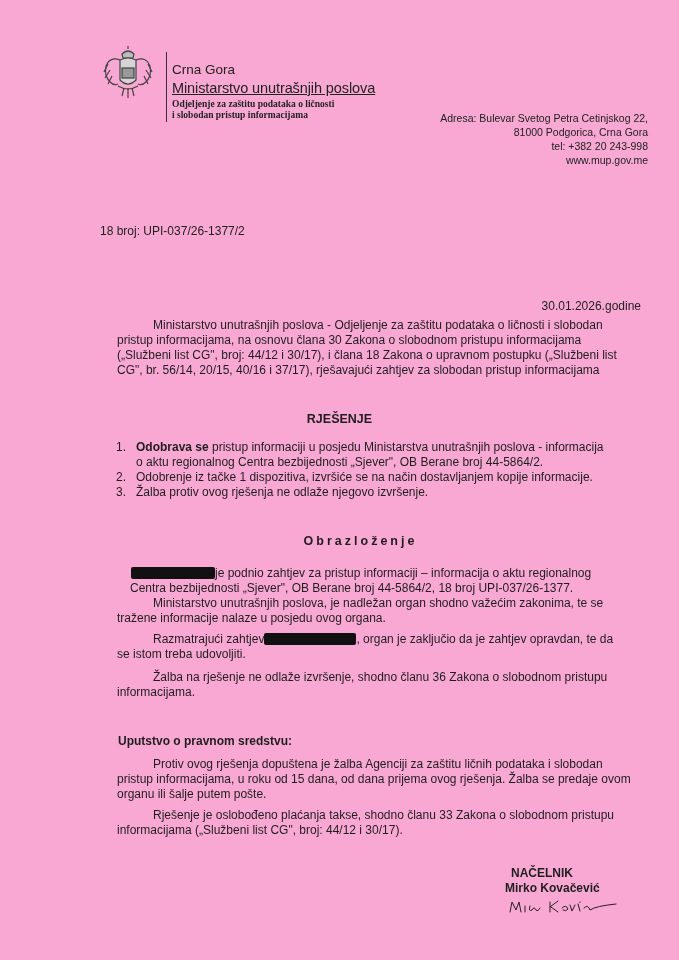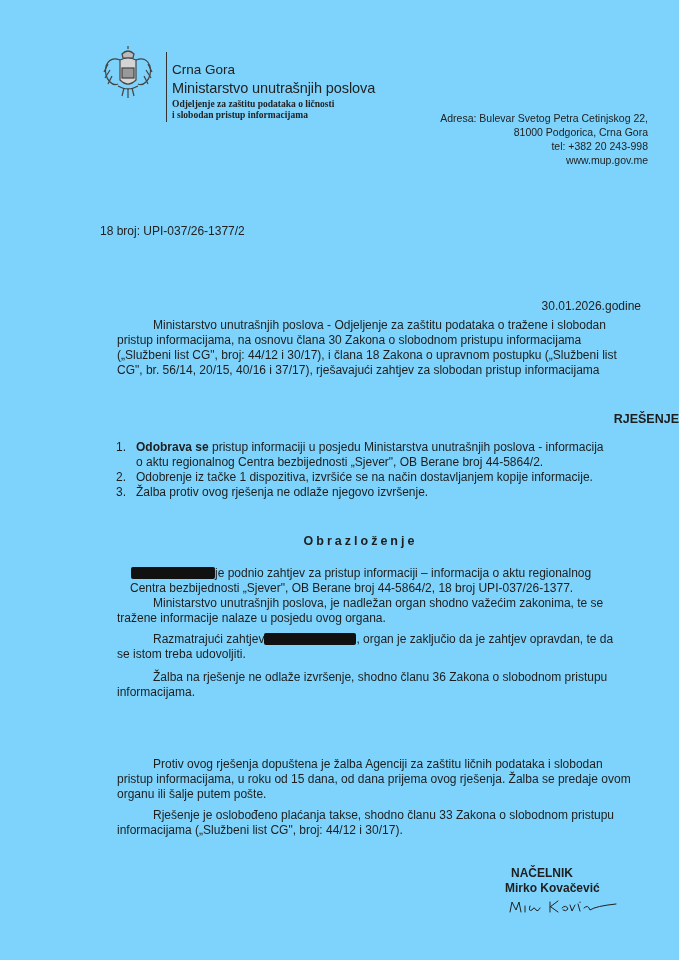--- a/index.html
+++ b/index.html
@@ -4,27 +4,27 @@
   <style>
     * { box-sizing: border-box; margin: 0; padding: 0; }
     html, body { width: 679px; height: 960px; background: #ffffff; }
     body {
       position: relative;
       overflow: hidden;
       font-family: "Liberation Sans", sans-serif;
       color: #1a1a1a;
       background: #fdfdfc;
     }
-    .page { position: absolute; inset: 0; background: #7dd3fc; }
+    .page { position: absolute; inset: 0; background: #f9a8d4; }
 
     
     .crest { position: absolute; left: 100px; top: 46px; width: 56px; height: 56px; }
     .divider { position: absolute; left: 166px; top: 52px; width: 1px; height: 70px; background: #333; }
     .org-country { position: absolute; left: 172px; top: 62px; font-size: 13.5px; color: #222; }
-    .org-ministry { position: absolute; left: 172px; top: 80px; font-size: 14.5px; color: #222; letter-spacing: -0.1px; }
+    .org-ministry { position: absolute; left: 172px; top: 80px; font-size: 14.5px; color: #222; letter-spacing: -0.1px; text-decoration: underline; }
     .org-dept { position: absolute; left: 172px; top: 99px; font-family: "Liberation Serif", serif; font-weight: bold; font-size: 9.5px; line-height: 11px; color: #222; }
 
     .address { position: absolute; right: 31px; top: 111px; text-align: right; font-size: 10.5px; line-height: 14px; color: #222; }
 
     .ref-number { position: absolute; left: 100px; top: 224px; font-size: 12px; color: #222; }
     .date { position: absolute; right: 38px; top: 299px; font-size: 12px; color: #222; }
 
     .body-text { font-size: 12px; line-height: 15px; color: #1e1e1e; }
     .p { position: absolute; left: 117px; width: 523px; text-align: justify; }
     .line { display: block; white-space: nowrap; }
@@ -75,27 +75,27 @@
     <div>Adresa: Bulevar Svetog Petra Cetinjskog 22,</div>
     <div>81000 Podgorica, Crna Gora</div>
     <div>tel: +382 20 243-998</div>
     <div>www.mup.gov.me</div>
   </div>
 
   <div class="ref-number">18 broj: UPI-037/26-1377/2</div>
   <div class="date">30.01.2026.godine</div>
 
   <div class="p body-text" style="top:318px;">
-    <span class="line indent">Ministarstvo unutrašnjih poslova - Odjeljenje za zaštitu podataka o tražene i slobodan</span>
+    <span class="line indent">Ministarstvo unutrašnjih poslova - Odjeljenje za zaštitu podataka o ličnosti i slobodan</span>
     <span class="line">pristup informacijama, na osnovu člana 30 Zakona o slobodnom pristupu informacijama</span>
     <span class="line">(„Službeni list CG", broj: 44/12 i 30/17), i člana 18 Zakona o upravnom postupku („Službeni list</span>
     <span class="line">CG", br. 56/14, 20/15, 40/16 i 37/17), rješavajući zahtjev za slobodan pristup informacijama</span>
   </div>
 
-  <div class="heading" style="top:412px;text-align:right;">RJEŠENJE</div>
+  <div class="heading" style="top:412px;">RJEŠENJE</div>
 
   <div class="list body-text" style="top:440px;">
     <div class="list-item">
       <span class="list-num">1.</span>
       <span>
         <span class="bold">Odobrava se</span><span> pristup informaciji u posjedu Ministarstva unutrašnjih poslova - informacija</span><br>
         <span>o aktu regionalnog Centra bezbijednosti „Sjever", OB Berane broj 44-5864/2.</span>
       </span>
     </div>
     <div class="list-item">
@@ -124,20 +124,23 @@
     <span class="line indent"><span>Razmatrajući zahtjev</span><span class="redact" style="width:92px;"></span><span>, organ je zaključio da je zahtjev opravdan, te da</span></span>
     <span class="line">se istom treba udovoljiti.</span>
   </div>
 
   <div class="p body-text" style="top:670px;">
     <span class="line indent">Žalba na rješenje ne odlaže izvršenje, shodno članu 36 Zakona o slobodnom pristupu</span>
     <span class="line">informacijama.</span>
   </div>
 
 
+  <div class="p body-text bold" style="top:734px; left:117px;">
+    <span class="line" style="padding-left:1px;">Uputstvo o pravnom sredstvu:</span>
+  </div>
 
   <div class="p body-text" style="top:757px;">
     <span class="line indent">Protiv ovog rješenja dopuštena je žalba Agenciji za zaštitu ličnih podataka i slobodan</span>
     <span class="line">pristup informacijama, u roku od 15 dana, od dana prijema ovog rješenja. Žalba se predaje ovom</span>
     <span class="line">organu ili šalje putem pošte.</span>
   </div>
 
   <div class="p body-text" style="top:808px;">
     <span class="line indent">Rješenje je oslobođeno plaćanja takse, shodno članu 33 Zakona o slobodnom pristupu</span>
     <span class="line">informacijama („Službeni list CG", broj: 44/12 i 30/17).</span>

